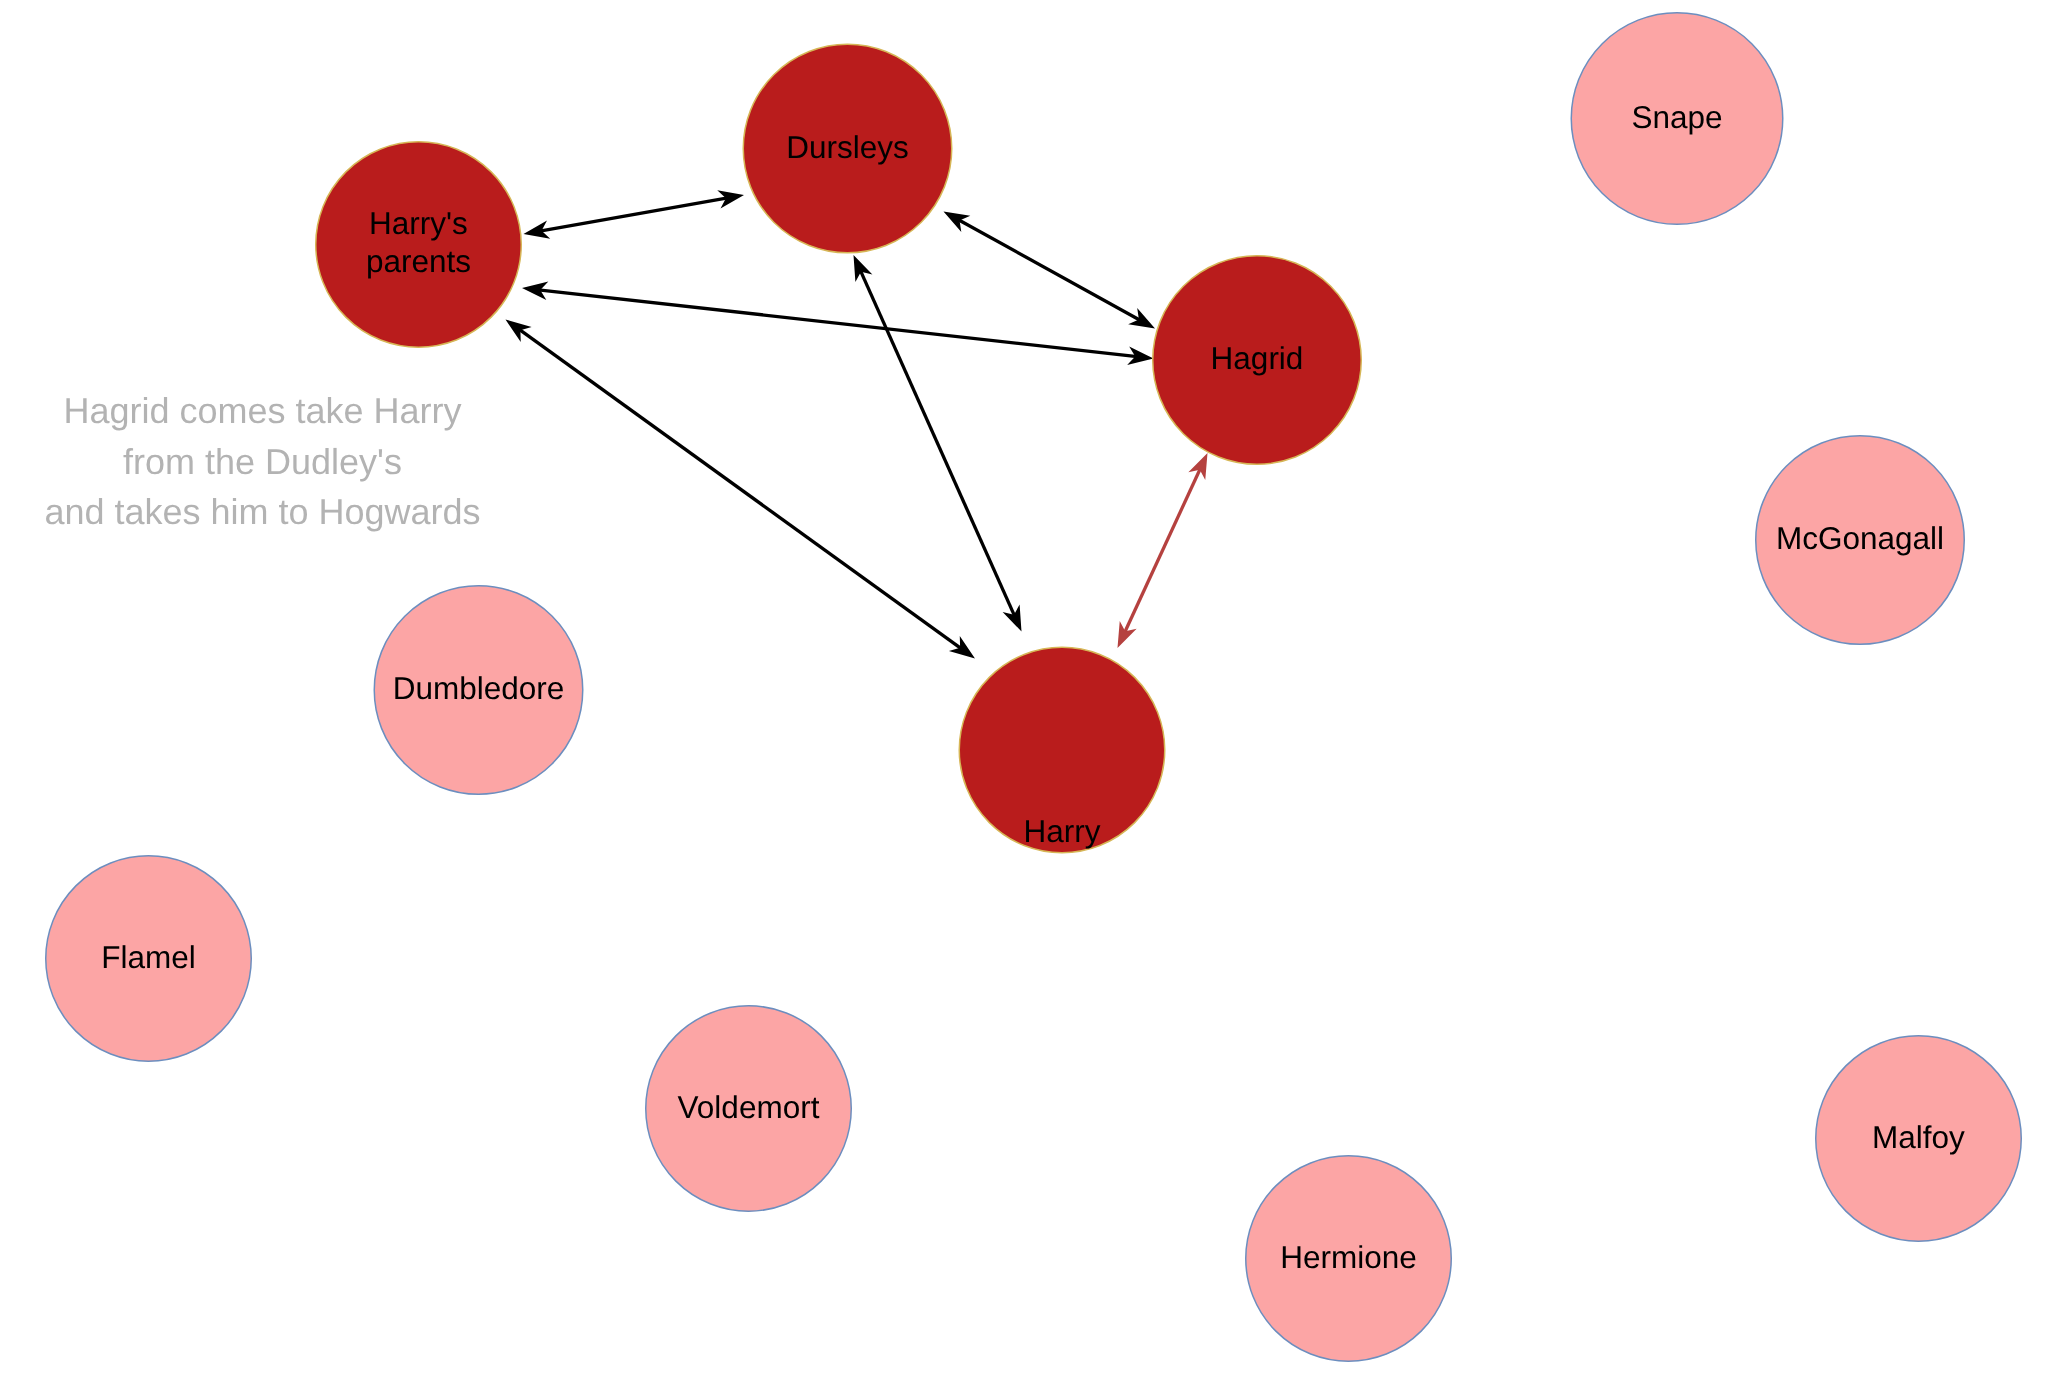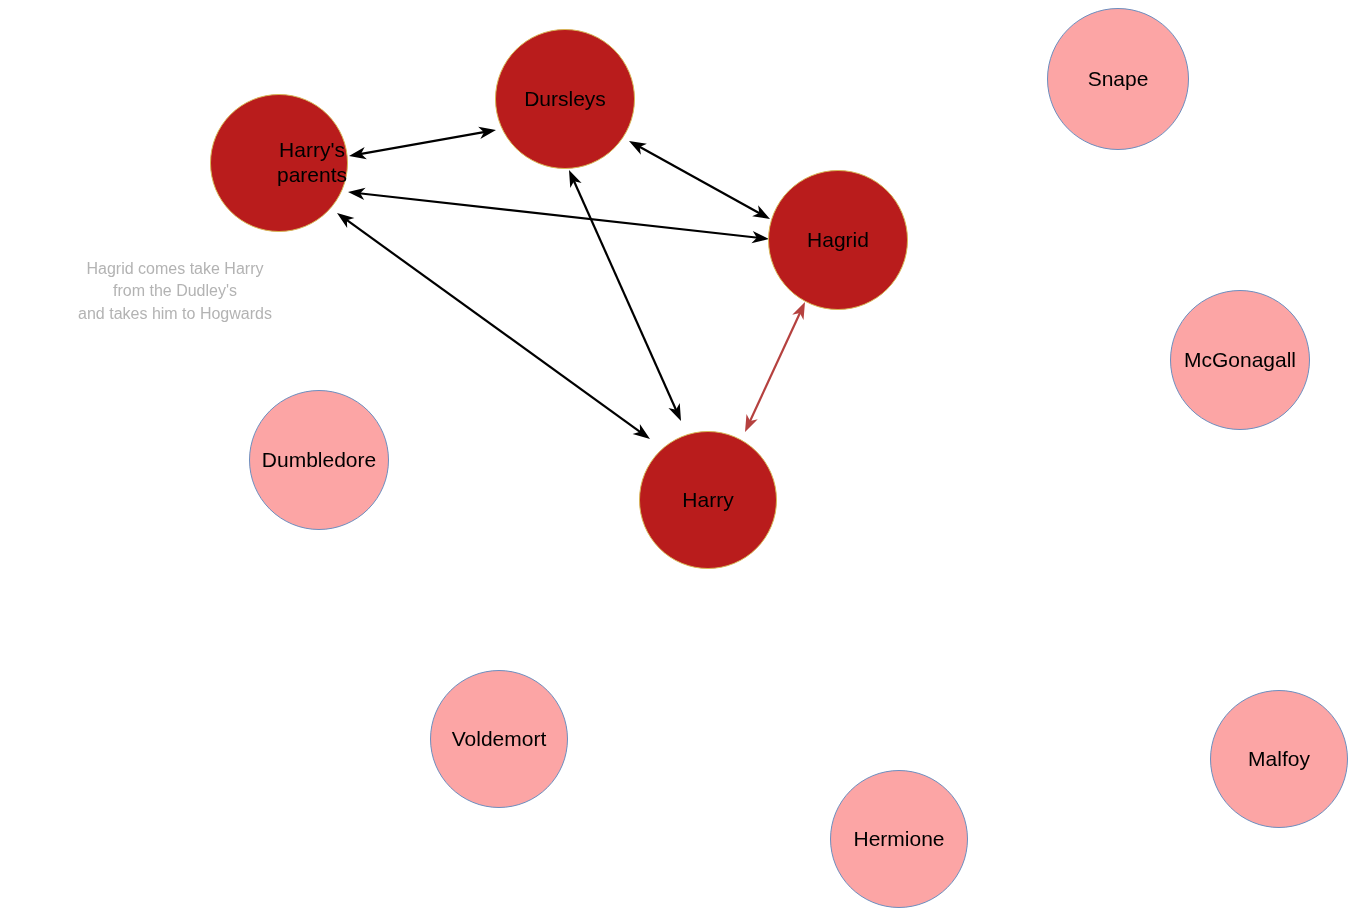--- a/index.html
+++ b/index.html
@@ -41,21 +41,21 @@
     background: #fca5a5;
     border: 1.6px solid #6c8ebf;
   }
   .node.yellow {
     background: #b91c1c;
     border: 1.6px solid #d6b656;
   }
   .annotation {
     position: absolute;
     color: #b3b3b3;
-    font-size: 16px;
+    font-size: 24px;
     line-height: 1.4;
     text-align: center;
     white-space: pre-line;
     font-family: "Liberation Sans", sans-serif;
   }
 </style>
 </head>
 <body>
 
 <div id="canvas" style="width: 1364px; height: 924px; background: rgb(255, 255, 255);">
@@ -84,27 +84,28 @@
         <line x1="345.91822278116877" y1="219.43935574614744" x2="641.0817772188312" y2="432.56064425385256" stroke="#000000" stroke-width="2.2"></line>
         <polygon points="650,439 632.5878370085469,434.07490305079455 640.0764502871358,431.83475324246865 639.8467471223859,424.02163373384064" fill="#000000"></polygon>
         <polygon points="337,213 354.4121629914531,217.92509694920545 346.9235497128642,220.16524675753132 347.15325287761414,227.97836626615936" fill="#000000"></polygon>
       </g>
       <g>
         <line x1="749.6096399520792" y1="422.01244677049505" x2="800.3903600479208" y2="311.98755322950495" stroke="#b5413f" stroke-width="2.2"></line>
         <polygon points="805,302 803.5053591670531,320.03347023677054 799.8707279078682,313.11342286628553 792.2466627992475,314.83714883624486" fill="#b5413f"></polygon>
         <polygon points="745,432 746.4946408329469,413.96652976322946 750.1292720921318,420.88657713371447 757.7533372007525,419.16285116375514" fill="#b5413f"></polygon>
       </g>
     </svg>
-<div class="node yellow" style="left: 210px; top: 94px; width: 138px; height: 138px; justify-content: flex-end;"><span>Harry's
+<div class="node yellow" style="left: 210px; top: 94px; width: 138px; height: 138px;"><span>Harry's
 parents</span></div>
     <div class="node yellow" style="left: 495px; top: 29px; width: 140px; height: 140px;"><span>Dursleys</span></div>
     <div class="node yellow" style="left: 768px; top: 170px; width: 140px; height: 140px;"><span>Hagrid</span></div>
-    <div class="node yellow" style="left: 639px; top: 431px; width: 138px; height: 138px;"><span>Harry</span></div>
+    <div class="node yellow" style="left: 639px; top: 431px; width: 138px; height: 138px; align-items: flex-end;"><span>Harry</span></div>
     <div class="node blue" style="left: 1047px; top: 8px; width: 142px; height: 142px;"><span>Snape</span></div>
     <div class="node blue" style="left: 249px; top: 390px; width: 140px; height: 140px;"><span>Dumbledore</span></div>
     <div class="node blue" style="left: 1170px; top: 290px; width: 140px; height: 140px;"><span>McGonagall</span></div>
+    <div class="node blue" style="left: 30px; top: 570px; width: 138px; height: 138px;"><span>Flamel</span></div>
     <div class="node blue" style="left: 830px; top: 770px; width: 138px; height: 138px;"><span>Hermione</span></div>
     <div class="node blue" style="left: 430px; top: 670px; width: 138px; height: 138px;"><span>Voldemort</span></div>
     <div class="node blue" style="left: 1210px; top: 690px; width: 138px; height: 138px; justify-content: center;"><span>Malfoy</span></div>
     <div class="annotation" style="left: 25px; top: 258px; width: 300px; color: rgb(179, 179, 179);">Hagrid comes take Harry
 from the Dudley's
 and takes him to Hogwards</div>
   </div>
 
 </body></html>

